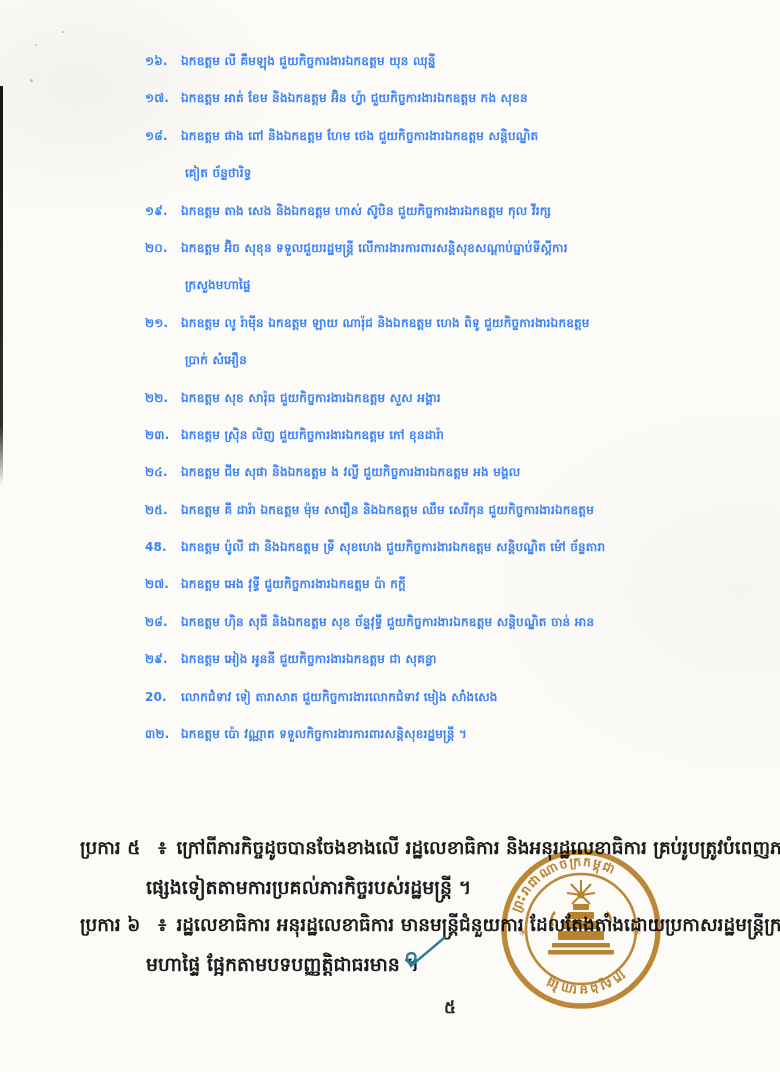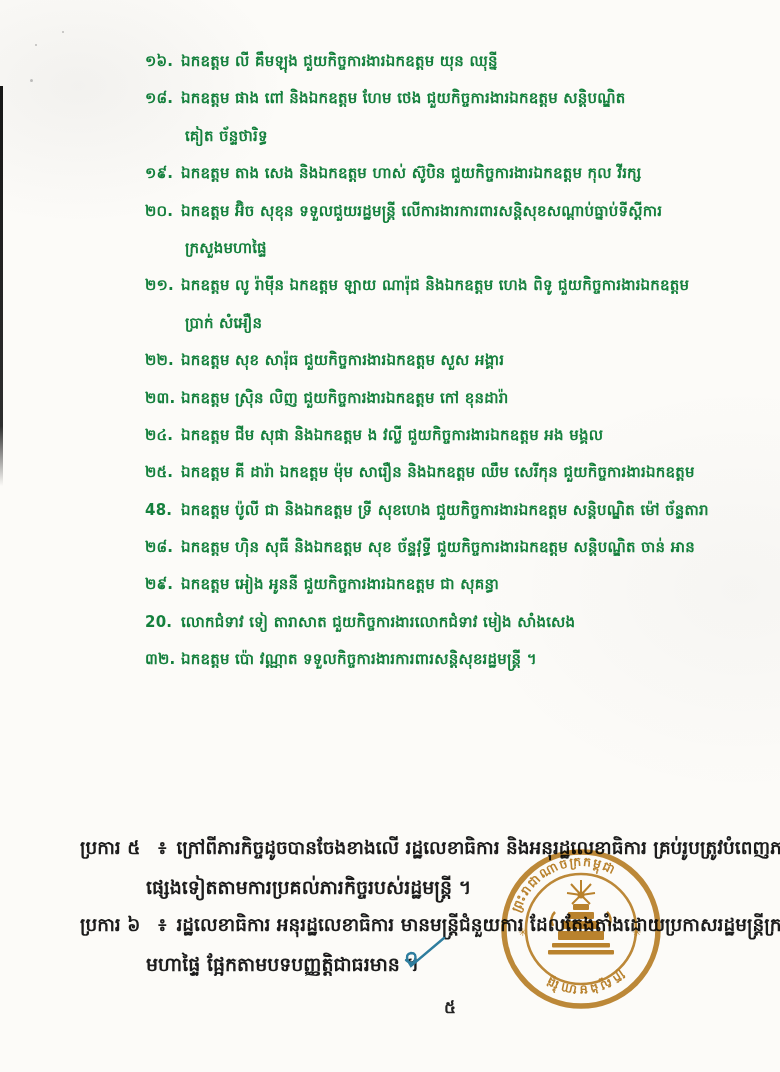--- a/index.html
+++ b/index.html
@@ -12,22 +12,22 @@
       #fcfbf8;
     color:#1c1c1c;
   }
   .page{position:absolute;inset:0;}
   
   .content{
     position:absolute;left:145px;top:44px;right:48px;
   }
   .line{
     height:37.4px;line-height:34px;white-space:nowrap;
-    font-size:15px;font-weight:600;letter-spacing:.2px;
-    color:#15803d;overflow:visible;
+    font-size:12px;font-weight:600;letter-spacing:.2px;
+    color:#3b82f6;overflow:visible;
   }
   .line .num{display:inline-block;min-width:36px;}
   .cont{padding-left:40px;}
   
   .articles{position:absolute;left:80px;top:830px;right:40px;}
   .article{margin-bottom:1px;}
   .article .a-line1{
     height:40px;line-height:36px;white-space:nowrap;font-size:18.5px;font-weight:600;
   }
   .article .a-label{font-weight:800;margin-right:18px;}
@@ -64,32 +64,34 @@
 
 <div class="page">
 
   <div class="edge-artifact"></div>
   <div class="speck s1"></div>
   <div class="speck s2"></div>
   <div class="speck s3"></div>
 
   <div class="content">
     <div class="line"><span class="num">១៦.</span><span>ឯកឧត្តម លី គឹមឡុង ជួយកិច្ចការងារឯកឧត្តម យុន ឈុន្នី</span></div>
+    <div class="line"><span class="num">១៧.</span><span>ឯកឧត្តម អាត់ ខែម និងឯកឧត្តម អ៊ិន ហ្វ៉ា ជួយកិច្ចការងារឯកឧត្តម កង សុខន</span></div>
     <div class="line"><span class="num">១៨.</span><span>ឯកឧត្តម ផាង ពៅ និងឯកឧត្តម ហែម ថេង ជួយកិច្ចការងារឯកឧត្តម សន្តិបណ្ឌិត</span></div>
     <div class="line cont"><span>គៀត ច័ន្ទថារិទ្ធ</span></div>
     <div class="line"><span class="num">១៩.</span><span>ឯកឧត្តម តាង សេង និងឯកឧត្តម ហាស់ ស៊ូបិន ជួយកិច្ចការងារឯកឧត្តម កុល វីរក្ស</span></div>
     <div class="line"><span class="num">២០.</span><span>ឯកឧត្តម អ៊ិច សុខុន ទទួលជួយរដ្ឋមន្ត្រី លើការងារការពារសន្តិសុខសណ្ដាប់ធ្នាប់ទីស្ដីការ</span></div>
     <div class="line cont"><span>ក្រសួងមហាផ្ទៃ</span></div>
     <div class="line"><span class="num">២១.</span><span>ឯកឧត្តម លូ រ៉ាម៉ីន ឯកឧត្តម ឡាយ ណារ៉ុជ និងឯកឧត្តម ហេង ពិទូ ជួយកិច្ចការងារឯកឧត្តម</span></div>
     <div class="line cont"><span>ប្រាក់ សំអឿន</span></div>
     <div class="line"><span class="num">២២.</span><span>ឯកឧត្តម សុខ សារ៉ុធ ជួយកិច្ចការងារឯកឧត្តម សួស អង្គារ</span></div>
     <div class="line"><span class="num">២៣.</span><span>ឯកឧត្តម ស្រ៊ិន លិញ ជួយកិច្ចការងារឯកឧត្តម កៅ ខុនដារ៉ា</span></div>
     <div class="line"><span class="num">២៤.</span><span>ឯកឧត្តម ជីម សុផា និងឯកឧត្តម ង វល្លី ជួយកិច្ចការងារឯកឧត្តម អង មង្គល</span></div>
     <div class="line"><span class="num">២៥.</span><span>ឯកឧត្តម គី ដារ៉ា ឯកឧត្តម ម៉ុម សារឿន និងឯកឧត្តម ឈឹម សេរីកុន ជួយកិច្ចការងារឯកឧត្តម</span></div>
     <div class="line"><span class="num">48.</span><span>ឯកឧត្តម ប៉ូលី ជា និងឯកឧត្តម ទ្រី សុខហេង ជួយកិច្ចការងារឯកឧត្តម សន្តិបណ្ឌិត ម៉ៅ ច័ន្ទតារា</span></div>
+    <div class="line"><span class="num">២៧.</span><span>ឯកឧត្តម អេង វុទ្ធី ជួយកិច្ចការងារឯកឧត្តម ប៉ា កក្ដី</span></div>
     <div class="line"><span class="num">២៨.</span><span>ឯកឧត្តម ហ៊ិន សុធី និងឯកឧត្តម សុខ ច័ន្ទវុទ្ធី ជួយកិច្ចការងារឯកឧត្តម សន្តិបណ្ឌិត ចាន់ អាន</span></div>
     <div class="line"><span class="num">២៩.</span><span>ឯកឧត្តម អៀង អូននី ជួយកិច្ចការងារឯកឧត្តម ជា សុគន្ធា</span></div>
     <div class="line"><span class="num">20.</span><span>លោកជំទាវ ទៀ តារាសាត ជួយកិច្ចការងារលោកជំទាវ មៀង សាំងសេង</span></div>
     <div class="line"><span class="num">៣២.</span><span>ឯកឧត្តម ប៉ោ វណ្ណាត ទទួលកិច្ចការងារការពារសន្តិសុខរដ្ឋមន្ត្រី ។</span></div>
   </div>
 
   <div class="articles">
     <div class="article">
       <div class="a-line1">
         <span class="a-label">ប្រការ ៥</span><span class="a-sep">៖</span><span>ក្រៅពីភារកិច្ចដូចបានចែងខាងលើ រដ្ឋលេខាធិការ និងអនុរដ្ឋលេខាធិការ គ្រប់រូបត្រូវបំពេញភារកិច្ច</span>

